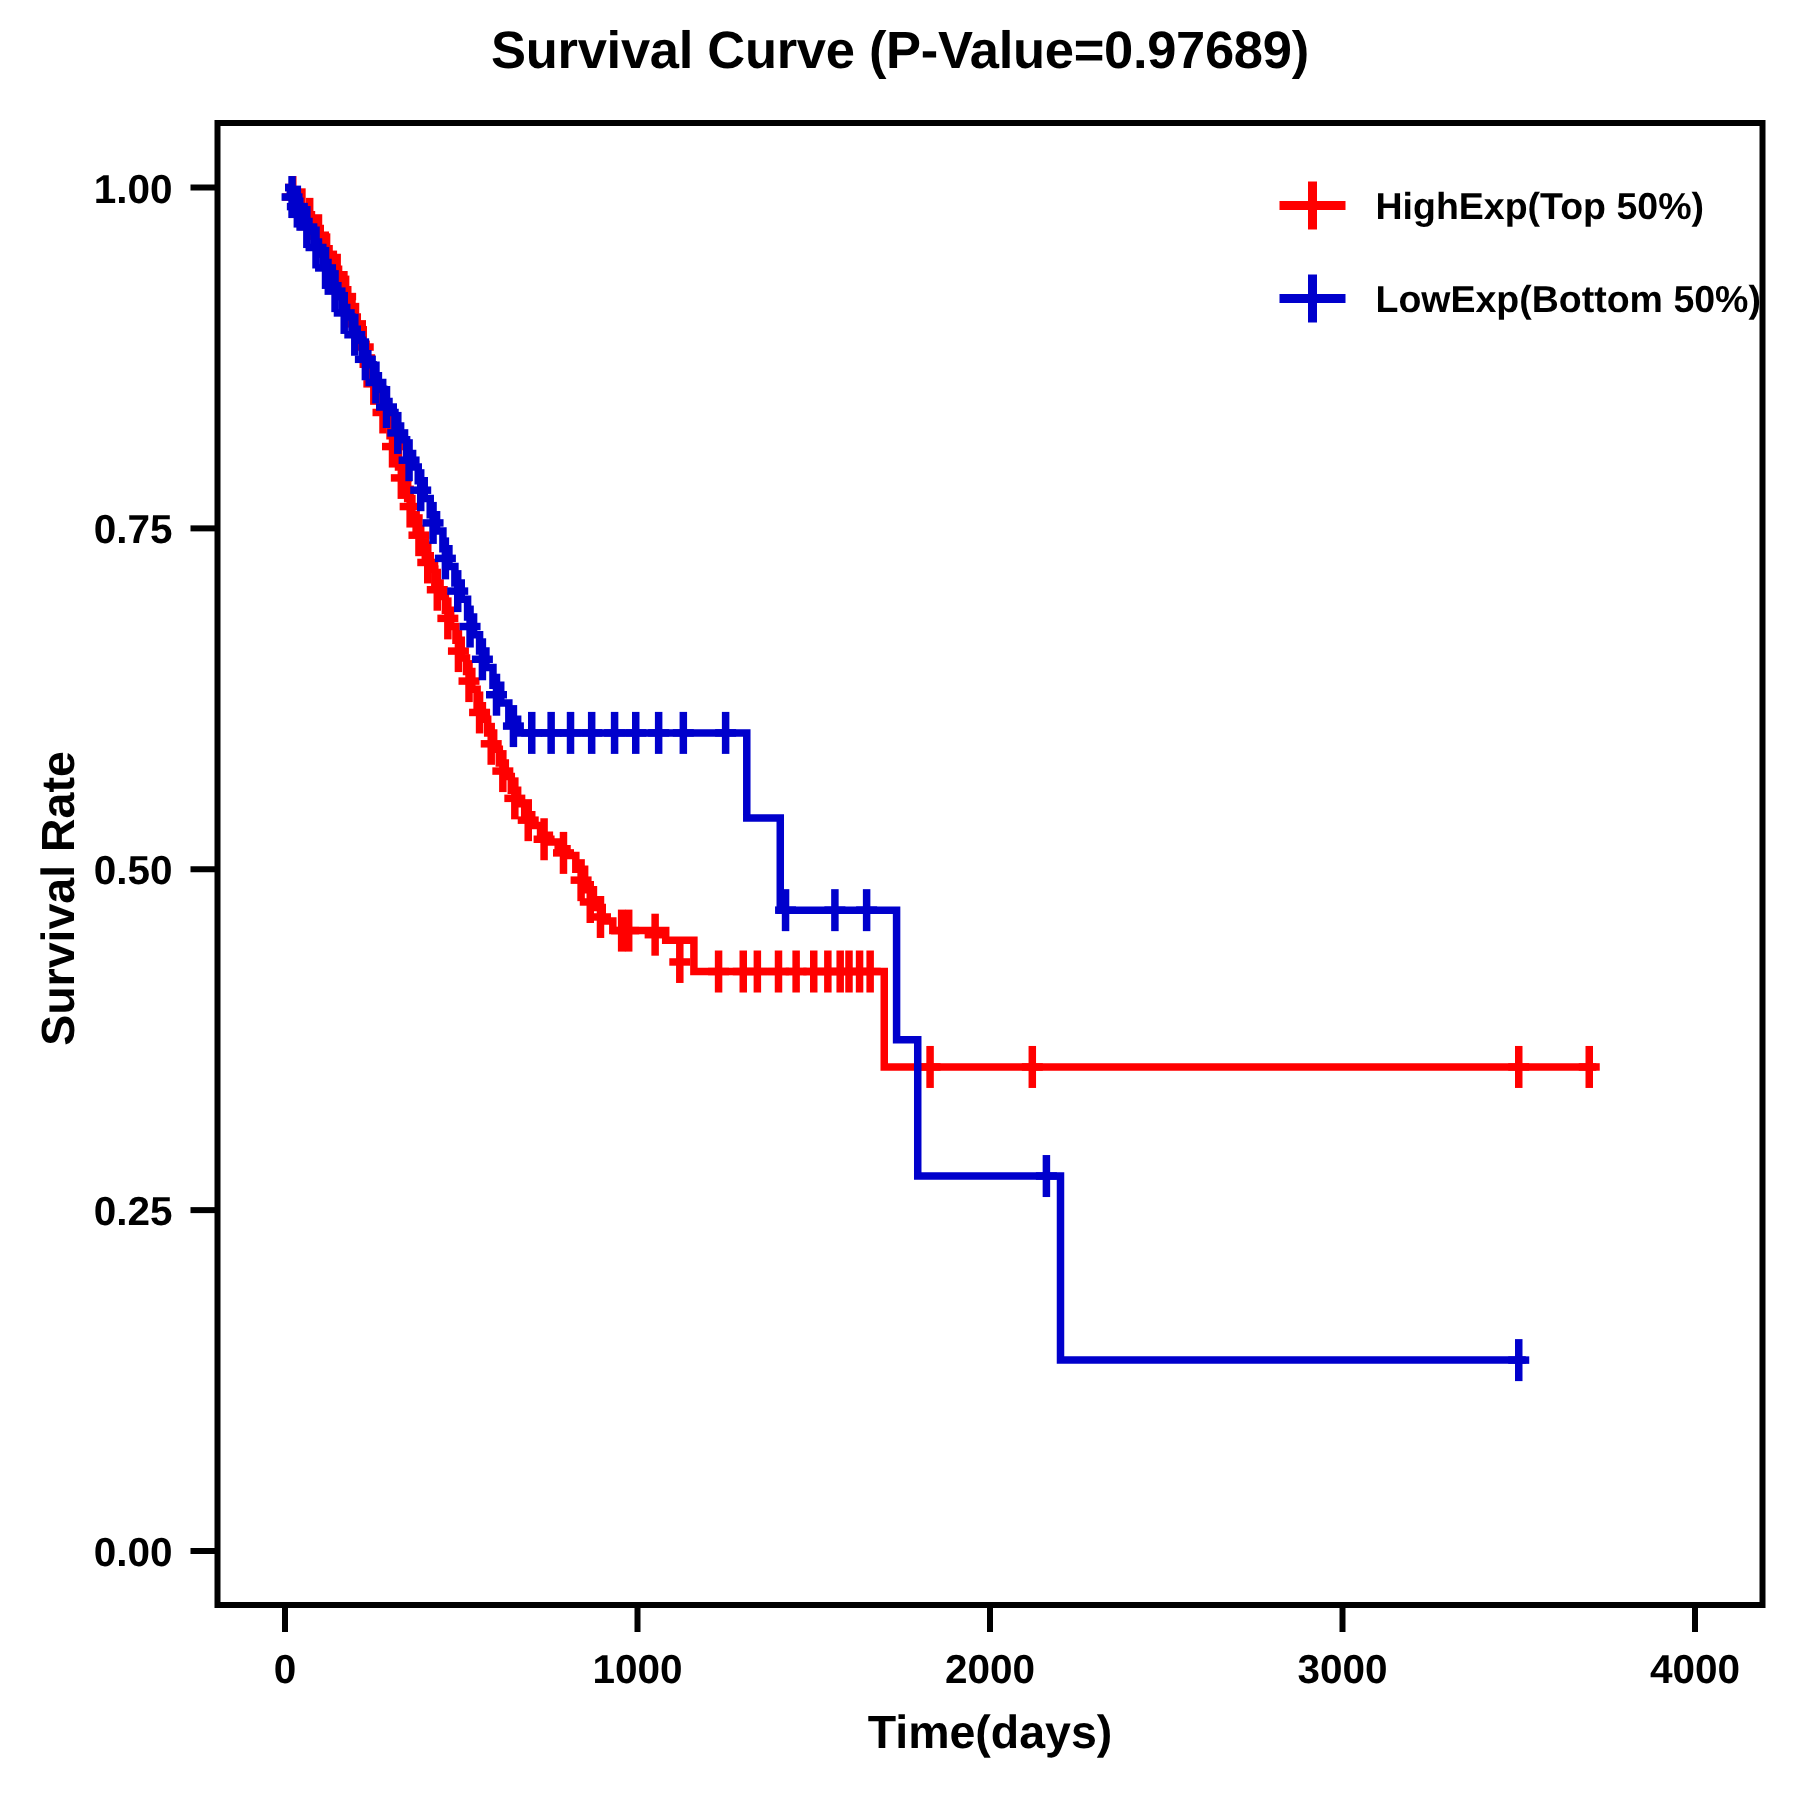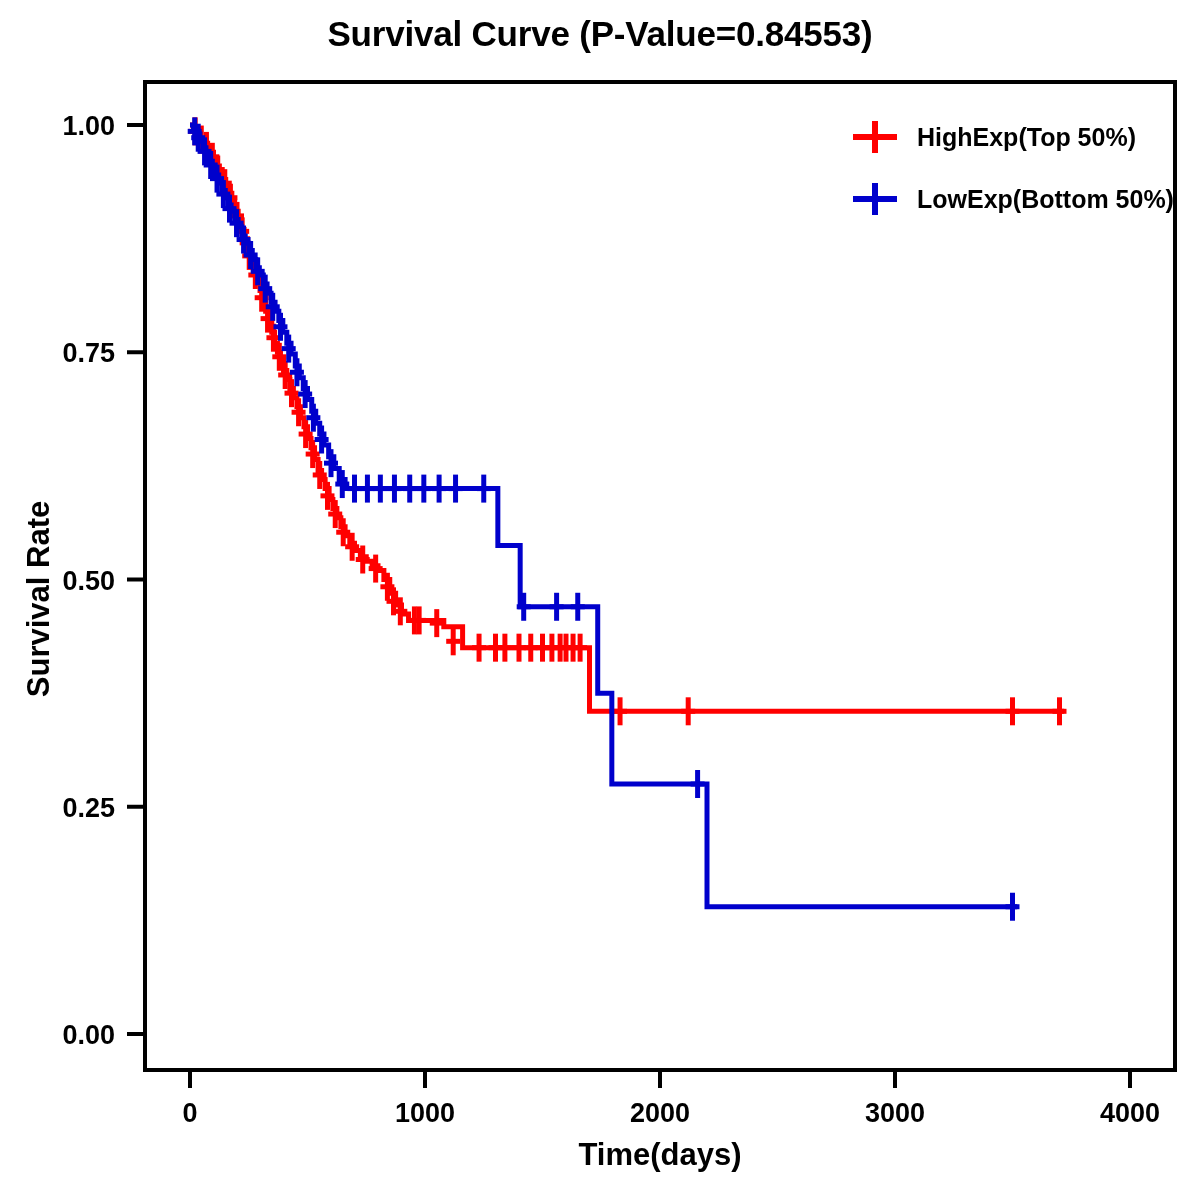--- a/index.html
+++ b/index.html
@@ -17,21 +17,21 @@
 
   .tick-label{font-family:"Liberation Sans",sans-serif;font-size:27px;font-weight:bold;fill:#000;}
   .axis-title{font-family:"Liberation Sans",sans-serif;font-size:31px;font-weight:bold;fill:#000;}
   .legend-label{font-family:"Liberation Sans",sans-serif;font-size:25px;font-weight:bold;fill:#000;}
 </style>
 </head>
 <body>
 
 <div id="root">
 
-  <div id="chart-title">Survival Curve (P-Value=0.84553)</div>
+  <div id="chart-title">Survival Curve (P-Value=0.97689)</div>
 
   <svg id="plot-svg" width="1200" height="1200">
 
     <rect id="plot-frame" x="145" y="82" width="1030" height="988" fill="#ffffff" stroke="#000000" stroke-width="4"></rect>
 
     <g id="y-axis-group">
         <line x1="127" y1="1034" x2="145" y2="1034" stroke="#000" stroke-width="4"></line>
         <text x="115" y="1044" text-anchor="end" class="tick-label">0.00</text>
         <line x1="127" y1="806.75" x2="145" y2="806.75" stroke="#000" stroke-width="4"></line>
         <text x="115" y="816.75" text-anchor="end" class="tick-label">0.25</text>

